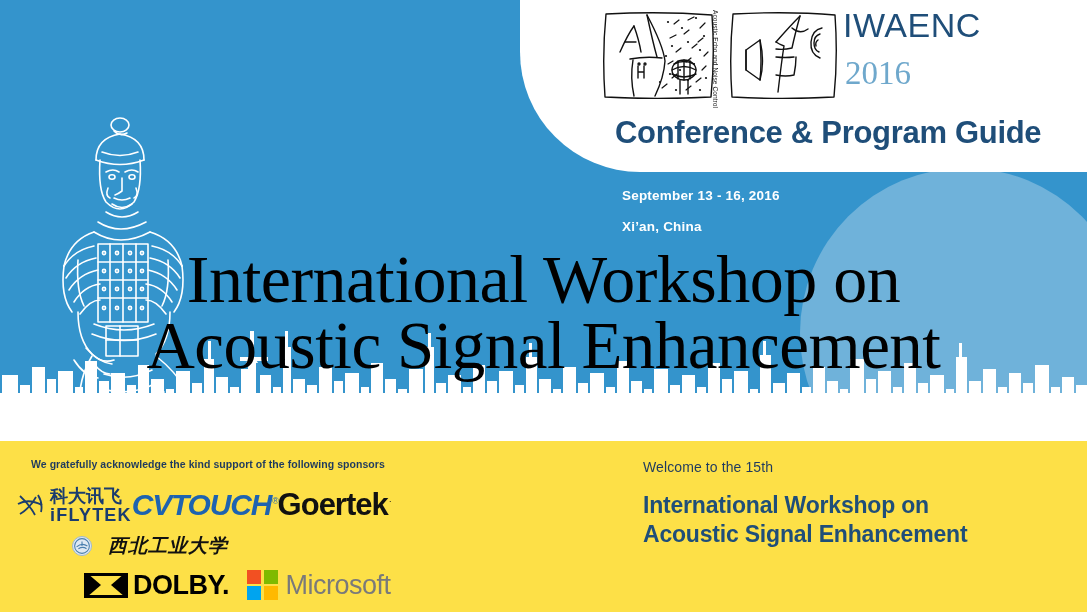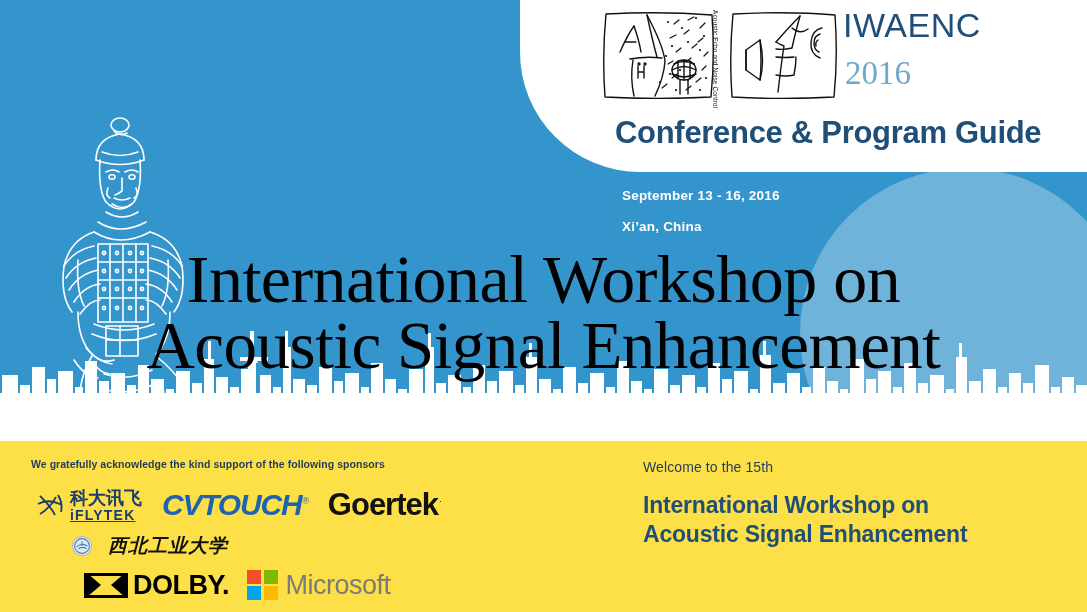--- a/index.html
+++ b/index.html
@@ -96,32 +96,32 @@
 
   
   #bottom { position:absolute; left:0; top:441px; width:1087px; height:171px; background:#fde047; }
 
   #ack-text {
     position:absolute; left:31px; top:17px;
     font-size:10.5px; font-weight:bold; color:#1f3a5f; letter-spacing:0.05px;
   }
 
   .sponsor-row { position:absolute; display:flex; align-items:center; }
-  #row1 { left:36px; top:44px; height:40px; gap:20px; }
+  #row1 { left:16px; top:44px; height:40px; }
   #row2 { left:72px; top:92px; height:26px; gap:16px; }
   #row3 { left:84px; top:125px; height:38px; gap:18px; }
 
   
   .iflytek { display:flex; align-items:center; gap:4px; }
   .iflytek .mark { width:30px; height:30px; }
   .iflytek .txt { display:flex; flex-direction:column; line-height:1; }
   .iflytek .cn { font-size:18px; font-weight:bold; color:#1b3c6e; letter-spacing:0px;
                  font-family:"DejaVu Sans", sans-serif; }
-  .iflytek .en { font-size:14px; font-weight:bold; color:#1b3c6e; letter-spacing:1.2px;
-                 margin-top:1px;text-decoration:underline; }
+  .iflytek .en { font-size:18px; font-weight:bold; color:#1b3c6e; letter-spacing:1.2px;
+                 margin-top:1px; }
 
   .cvtouch { font-size:30px; font-weight:bold; font-style:italic; color:#1e63b0;
              letter-spacing:-1.2px; position:relative; }
   .cvtouch sup { font-size:9px; font-weight:normal; font-style:normal;
                  vertical-align:super; margin-left:1px; }
 
   .goertek { font-size:31px; font-weight:bold; color:#111111; letter-spacing:-1px; }
   .goertek sup { font-size:9px; font-weight:normal; vertical-align:super; margin-left:1px; }
 
   .npu-badge { width:20px; height:20px; border-radius:50%;

